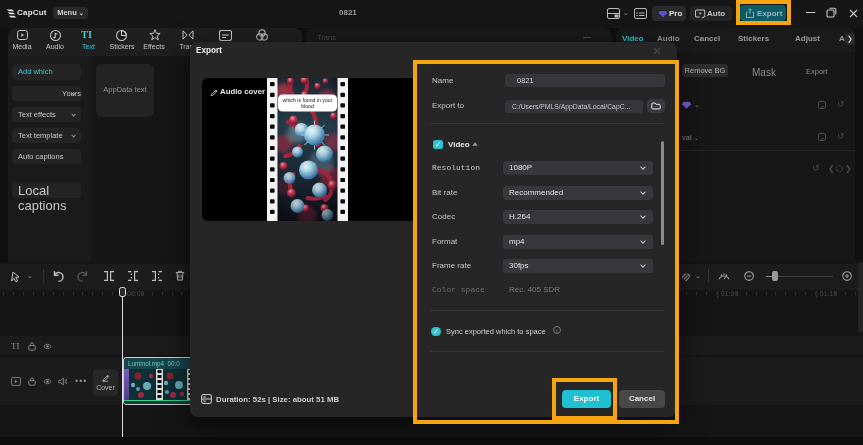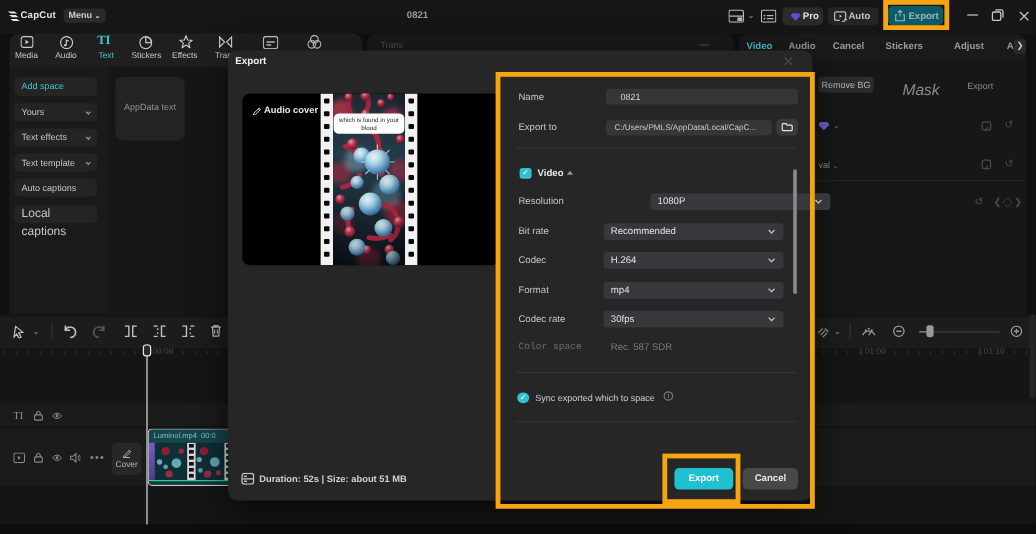--- a/index.html
+++ b/index.html
@@ -103,26 +103,26 @@
   </svg>
   <svg class="abs" style="left:256px;top:29px;" width="12" height="12" viewBox="0 0 13 13">
     <circle cx="6.5" cy="4.2" r="3.4" fill="none" stroke="#c9c9c9" stroke-width="1.1"></circle>
     <circle cx="4.1" cy="8.6" r="3.4" fill="none" stroke="#c9c9c9" stroke-width="1.1"></circle>
     <circle cx="8.9" cy="8.6" r="3.4" fill="none" stroke="#c9c9c9" stroke-width="1.1"></circle>
   </svg>
 </div>
 
 <div class="abs" style="left:8px;top:56px;width:83px;height:206px;background:#1a1a1a;"></div>
 <div id="leftlist">
-  <div class="abs" style="left:12px;top:64px;width:69px;height:16px;background:#242424;border-radius:4px;color:#3ec8d2;font-size:7.5px;line-height:16px;padding-left:6px;">Add space</div>
-  <div class="abs" style="left:12px;top:86px;width:69px;height:15px;background:#242424;border-radius:4px;color:#c6c6c6;font-size:7.5px;line-height:15px;padding-left:6px;">Yours<span style="position:absolute;right:6px;top:5.5px;width:3.2px;height:3.2px;border-right:1px solid #9a9a9a;border-bottom:1px solid #9a9a9a;transform:rotate(45deg);"></span></div>
+  <div class="abs" style="left:12px;top:64px;width:69px;height:16px;background:#242424;border-radius:4px;color:#3ec8d2;font-size:7.5px;line-height:16px;padding-left:6px;">Add which</div>
+  <div class="abs" style="left:12px;top:86px;width:69px;height:15px;background:#242424;border-radius:4px;color:#c6c6c6;font-size:7.5px;line-height:15px;padding-left:6px;text-align:right;">Yours<span style="position:absolute;right:6px;top:5.5px;width:3.2px;height:3.2px;border-right:1px solid #9a9a9a;border-bottom:1px solid #9a9a9a;transform:rotate(45deg);"></span></div>
   <div class="abs" style="left:12px;top:107px;width:69px;height:15px;background:#242424;border-radius:4px;color:#c6c6c6;font-size:7.5px;line-height:15px;padding-left:6px;">Text effects<span style="position:absolute;right:6px;top:5.5px;width:3.2px;height:3.2px;border-right:1px solid #9a9a9a;border-bottom:1px solid #9a9a9a;transform:rotate(45deg);"></span></div>
   <div class="abs" style="left:12px;top:128px;width:69px;height:15px;background:#242424;border-radius:4px;color:#c6c6c6;font-size:7.5px;line-height:15px;padding-left:6px;">Text template<span style="position:absolute;right:6px;top:5.5px;width:3.2px;height:3.2px;border-right:1px solid #9a9a9a;border-bottom:1px solid #9a9a9a;transform:rotate(45deg);"></span></div>
   <div class="abs" style="left:12px;top:149px;width:69px;height:15px;background:#242424;border-radius:4px;color:#c6c6c6;font-size:7.5px;line-height:15px;padding-left:6px;">Auto captions</div>
-  <div class="abs" style="left:12px;top:171px;width:69px;height:15px;background:#242424;border-radius:4px;color:#c6c6c6;font-size:10px;line-height:15px;padding-left:6px;">Local captions</div>
+  <div class="abs" style="left:12px;top:183px;width:69px;height:15px;background:#242424;border-radius:4px;color:#c6c6c6;font-size:13px;line-height:15px;padding-left:6px;">Local captions</div>
 </div>
 
 <div class="abs" style="left:91px;top:56px;width:211px;height:206px;background:#161616;"></div>
 <div class="abs" style="left:96px;top:64px;width:58px;height:53px;background:#232323;border-radius:6px;"></div>
 <div class="abs" style="left:96px;top:85px;width:58px;text-align:center;color:#8f8f8f;font-size:7.5px;">AppData text</div>
 
 <div class="abs" style="left:306px;top:28px;width:306px;height:16px;background:#1a1a1a;border-radius:8px 8px 0 0;"></div>
 <div class="abs" style="left:317px;top:33px;color:#4c4c4c;font-size:7.5px;">Trans</div>
 <div class="abs" style="left:583px;top:37px;width:8px;height:1px;background:#4c4c4c;"></div>
 
@@ -130,21 +130,21 @@
 <div class="abs" style="left:616px;top:52px;width:239px;height:210px;background:#171717;"></div>
 <div class="abs" style="left:622px;top:34px;color:#3ec8d2;font-size:8px;font-weight:bold;">Video</div>
 <div class="abs" style="left:657px;top:34px;color:#9a9a9a;font-size:8px;font-weight:bold;">Audio</div>
 <div class="abs" style="left:694px;top:34px;color:#9a9a9a;font-size:8px;font-weight:bold;">Cancel</div>
 <div class="abs" style="left:738px;top:34px;color:#9a9a9a;font-size:8px;font-weight:bold;">Stickers</div>
 <div class="abs" style="left:795px;top:34px;color:#9a9a9a;font-size:8px;font-weight:bold;">Adjust</div>
 <div class="abs" style="left:839px;top:34px;color:#9a9a9a;font-size:8px;font-weight:bold;">A</div>
 <div class="abs" style="left:845px;top:33px;width:10px;height:12px;background:#2a2a2a;border-radius:2px;color:#c9c9c9;font-size:7px;line-height:12px;text-align:center;">❯</div>
 
 <div class="abs" style="left:682px;top:64px;width:46px;height:13px;background:#2d2d2d;border-radius:3px;color:#b9b9b9;font-size:7.5px;line-height:13px;text-align:center;">Remove BG</div>
-<div class="abs" style="left:752px;top:67px;color:#8a8a8a;font-size:13px;font-style:italic;">Mask</div>
+<div class="abs" style="left:752px;top:67px;color:#8a8a8a;font-size:10px;">Mask</div>
 <div class="abs" style="left:806px;top:67px;color:#8a8a8a;font-size:7.5px;">Export</div>
 
 <svg class="abs" style="left:682px;top:101px;" width="9" height="8" viewBox="0 0 12 11">
   <path d="M2 1 h8 l2.5 3 -6.5 6.5 -6.5 -6.5 z" fill="#6f5fd0"></path>
 </svg>
 <div class="abs" style="left:694px;top:101px;color:#777;font-size:7px;">⌄</div>
 <div class="abs" style="left:818px;top:101px;width:8px;height:8px;border:1px solid #4a4a4a;border-radius:2px;">
       <span style="position:absolute;left:1px;top:4.5px;width:4px;height:1px;background:#4a4a4a;transform:rotate(-45deg);"></span>
     </div>
 <div class="abs" style="left:837px;top:99px;color:#4a4a4a;font-size:9px;">↺</div>
@@ -499,34 +499,34 @@
 </svg>
 <div class="abs" style="left:430px;top:123px;width:234px;height:1px;background:#333;"></div>
 
 <div class="abs" style="left:433px;top:140px;width:10px;height:9px;background:#2fc3d2;border-radius:2.5px;color:#fff;font-size:7px;line-height:9px;text-align:center;">✓</div>
 <div class="abs" style="left:448px;top:140px;color:#e8e8e8;font-size:8px;font-weight:bold;">Video</div>
 <svg class="abs" style="left:471.5px;top:141.5px;" width="6" height="4" viewBox="0 0 6 4">
       <path d="M3 0.3 L5.7 3.7 H0.3 Z" fill="#9a9a9a"></path>
     </svg>
 
 <div id="selects">
-  <div class="abs lbl" style="left:432px;top:164px;">Resolution</div>
-  <div class="abs" style="left:503px;top:161px;width:150px;height:14px;background:#37373c;border-radius:3px;color:#e3e3e3;font-size:8px;line-height:14px;padding-left:6px;margin-left:39px;">1080P<span style="position:absolute;right:8px;top:4px;width:4px;height:4px;border-right:1.2px solid #c9c9c9;border-bottom:1.2px solid #c9c9c9;transform:rotate(45deg);"></span></div>
+  <div class="abs lbl" style="left:432px;top:164px;font-family:Liberation Mono, monospace;">Resolution</div>
+  <div class="abs" style="left:503px;top:161px;width:150px;height:14px;background:#37373c;border-radius:3px;color:#e3e3e3;font-size:8px;line-height:14px;padding-left:6px;">1080P<span style="position:absolute;right:8px;top:4px;width:4px;height:4px;border-right:1.2px solid #c9c9c9;border-bottom:1.2px solid #c9c9c9;transform:rotate(45deg);"></span></div>
   <div class="abs lbl" style="left:432px;top:188.5px;">Bit rate</div>
   <div class="abs" style="left:503px;top:186px;width:150px;height:14px;background:#37373c;border-radius:3px;color:#e3e3e3;font-size:8px;line-height:14px;padding-left:6px;">Recommended<span style="position:absolute;right:8px;top:4px;width:4px;height:4px;border-right:1.2px solid #c9c9c9;border-bottom:1.2px solid #c9c9c9;transform:rotate(45deg);"></span></div>
   <div class="abs lbl" style="left:432px;top:213px;">Codec</div>
   <div class="abs" style="left:503px;top:210px;width:150px;height:14px;background:#37373c;border-radius:3px;color:#e3e3e3;font-size:8px;line-height:14px;padding-left:6px;">H.264<span style="position:absolute;right:8px;top:4px;width:4px;height:4px;border-right:1.2px solid #c9c9c9;border-bottom:1.2px solid #c9c9c9;transform:rotate(45deg);"></span></div>
   <div class="abs lbl" style="left:432px;top:237.5px;">Format</div>
   <div class="abs" style="left:503px;top:235px;width:150px;height:14px;background:#37373c;border-radius:3px;color:#e3e3e3;font-size:8px;line-height:14px;padding-left:6px;">mp4<span style="position:absolute;right:8px;top:4px;width:4px;height:4px;border-right:1.2px solid #c9c9c9;border-bottom:1.2px solid #c9c9c9;transform:rotate(45deg);"></span></div>
-  <div class="abs lbl" style="left:432px;top:262px;">Codec rate</div>
+  <div class="abs lbl" style="left:432px;top:262px;">Frame rate</div>
   <div class="abs" style="left:503px;top:259px;width:150px;height:14px;background:#37373c;border-radius:3px;color:#e3e3e3;font-size:8px;line-height:14px;padding-left:6px;">30fps<span style="position:absolute;right:8px;top:4px;width:4px;height:4px;border-right:1.2px solid #c9c9c9;border-bottom:1.2px solid #c9c9c9;transform:rotate(45deg);"></span></div>
 </div>
 
 <div class="abs" style="left:432px;top:286px;color:#6b6b6b;font-size:8px;line-height:8px;font-family:Liberation Mono, monospace;">Color space</div>
-<div class="abs" style="left:509px;top:286px;color:#7a7a7a;font-size:8px;line-height:8px;">Rec. 587 SDR</div>
+<div class="abs" style="left:509px;top:286px;color:#7a7a7a;font-size:8px;line-height:8px;">Rec. 405 SDR</div>
 
 <div class="abs" style="left:431px;top:327px;width:10px;height:9px;background:#2fc3d2;border-radius:5px;color:#fff;font-size:7px;line-height:9px;text-align:center;">✓</div>
 <div class="abs" style="left:446px;top:327px;color:#d0d0d0;font-size:7.5px;">Sync exported which to space</div>
 <div class="abs" style="left:553px;top:326px;width:8px;height:8px;border:1px solid #777;border-radius:50%;color:#999;font-size:6px;line-height:8px;text-align:center;">i</div>
 <div class="abs" style="left:430px;top:310px;width:234px;height:1px;background:#333;"></div>
 <div class="abs" style="left:430px;top:351px;width:234px;height:1px;background:#333;"></div>
 
 <div class="abs" style="left:661px;top:141px;width:3px;height:104px;background:#8a8a8a;border-radius:2px;"></div>
 
 <svg class="abs" style="left:201px;top:394px;" width="11" height="10" viewBox="0 0 14 13">

